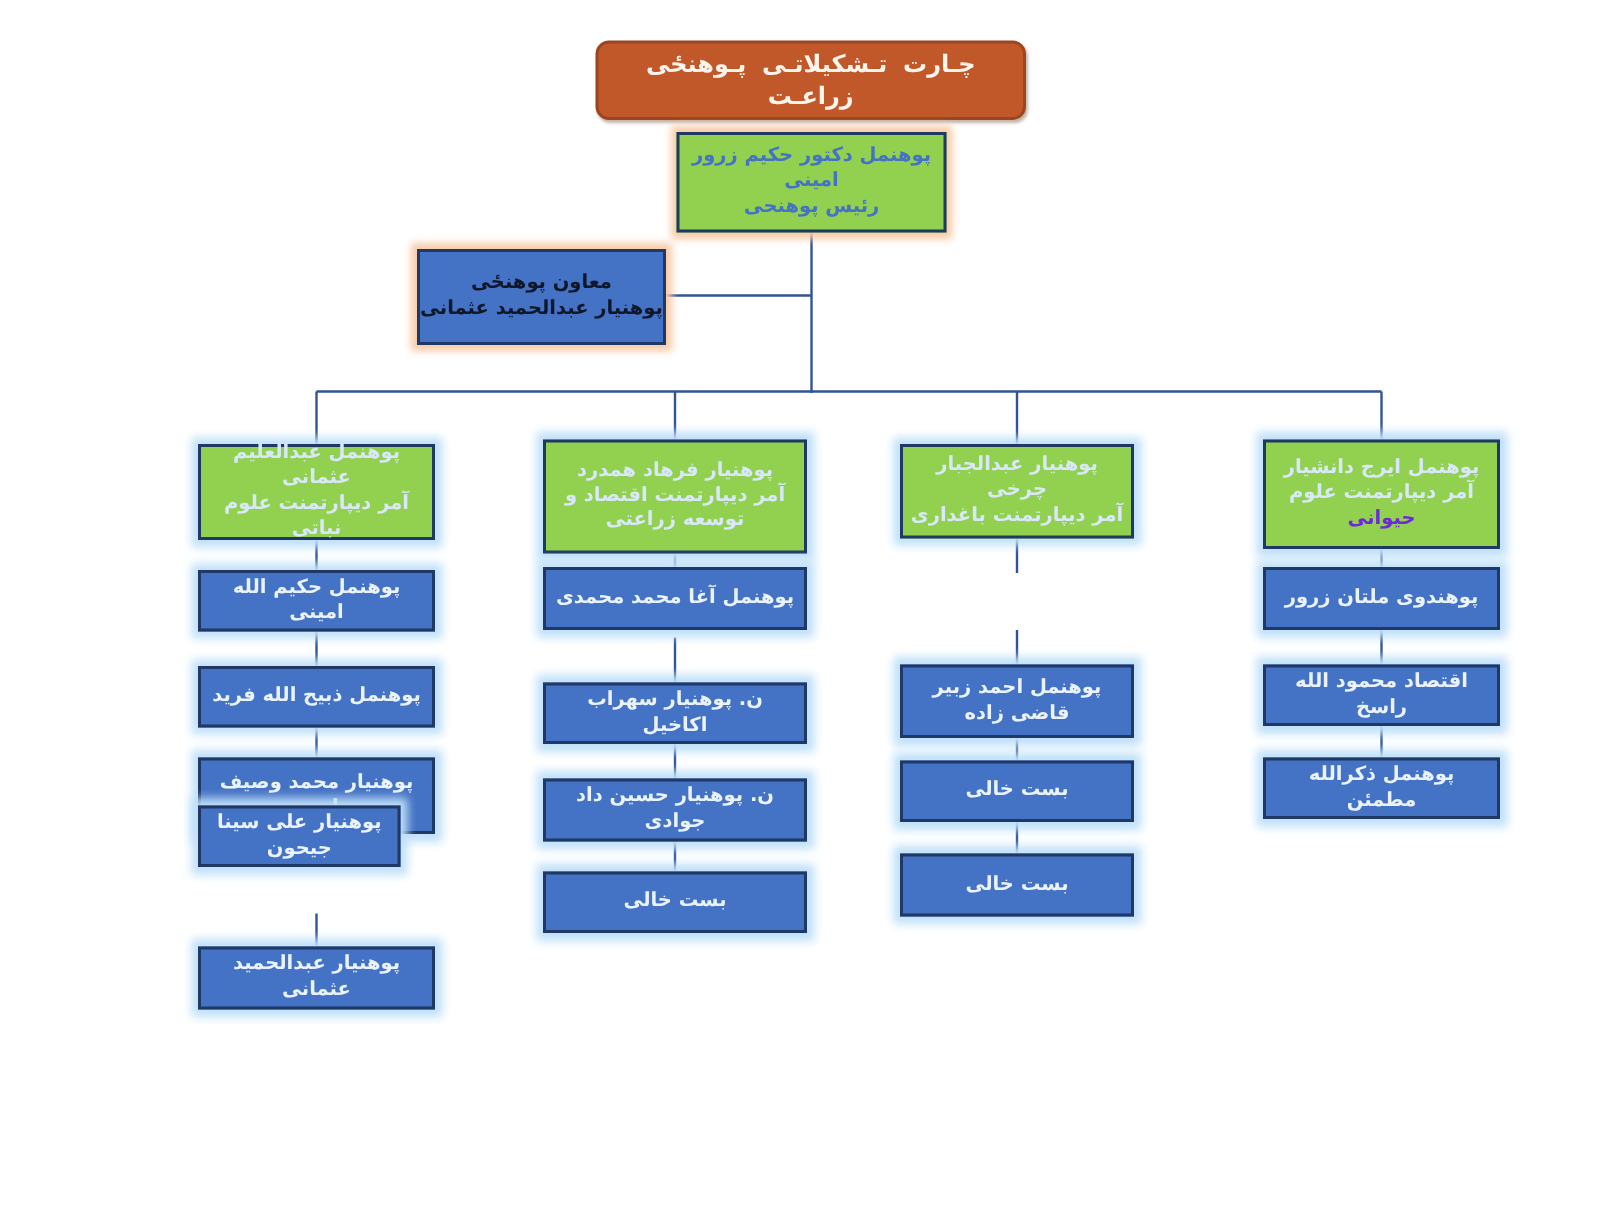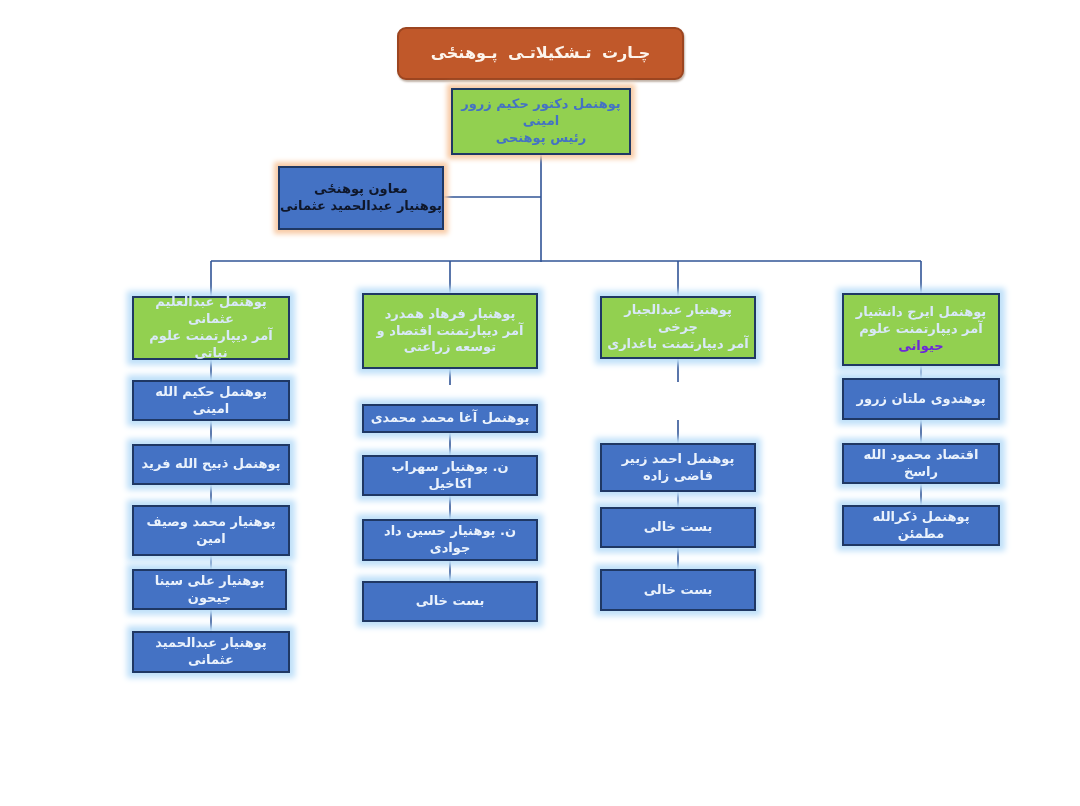--- a/index.html
+++ b/index.html
@@ -112,20 +112,21 @@
       <line x1="678" y1="547" x2="678" y2="570"></line>
 
       <line x1="921" y1="365" x2="921" y2="379"></line>
       <line x1="921" y1="419" x2="921" y2="444"></line>
       <line x1="921" y1="483" x2="921" y2="506"></line>
     </g>
   </svg>
 
   <div class="node title-box" style="left:397px;top:27px;width:287px;height:53px">
     <span>چـارت تـشکیلاتـی پـوهنځی</span>
+    <span>زراعـت</span>
   </div>
 
   <div class="node dean-box" style="left:451px;top:88px;width:180px;height:67px">
     <span>پوهنمل دکتور حکیم زرور امینی</span>
     <span>رئیس پوهنحی</span>
   </div>
 
   <div class="node deputy-box" style="left:278px;top:166px;width:166px;height:64px">
     <span>معاون پوهنځی</span>
     <span>پوهنیار عبدالحمید عثمانی</span>
@@ -138,33 +139,33 @@
   </div>
   <div class="node member-box" style="left:132px;top:380px;width:158px;height:41px">
     <span>پوهنمل حکیم الله امینی</span>
   </div>
   <div class="node member-box" style="left:132px;top:444px;width:158px;height:41px">
     <span>پوهنمل ذبیح الله فرید</span>
   </div>
   <div class="node member-box" style="left:132px;top:505px;width:158px;height:51px">
     <span>پوهنیار محمد وصیف امین</span>
   </div>
-  <div class="node member-box" style="left:132px;top:569px;width:155px;height:41px">
+  <div class="node member-box" style="left:132px;top:537px;width:135px;height:41px">
     <span>پوهنیار علی سینا جیحون</span>
   </div>
   <div class="node member-box" style="left:132px;top:631px;width:158px;height:42px">
     <span>پوهنیار عبدالحمید عثمانی</span>
   </div>
 
   <div class="node head-box" style="left:362px;top:293px;width:176px;height:76px">
     <span>پوهنیار فرهاد همدرد</span>
     <span>آمر دیپارتمنت اقتصاد و</span>
     <span>توسعه زراعتی</span>
   </div>
-  <div class="node member-box" style="left:362px;top:404px;width:176px;height:29px">
+  <div class="node member-box" style="left:362px;top:378px;width:176px;height:42px">
     <span>پوهنمل آغا محمد محمدی</span>
   </div>
   <div class="node member-box" style="left:362px;top:455px;width:176px;height:41px">
     <span>ن. پوهنیار سهراب اکاخیل</span>
   </div>
   <div class="node member-box" style="left:362px;top:519px;width:176px;height:42px">
     <span>ن. پوهنیار حسین داد جوادی</span>
   </div>
   <div class="node member-box" style="left:362px;top:581px;width:176px;height:41px">
     <span>بست خالی</span>

